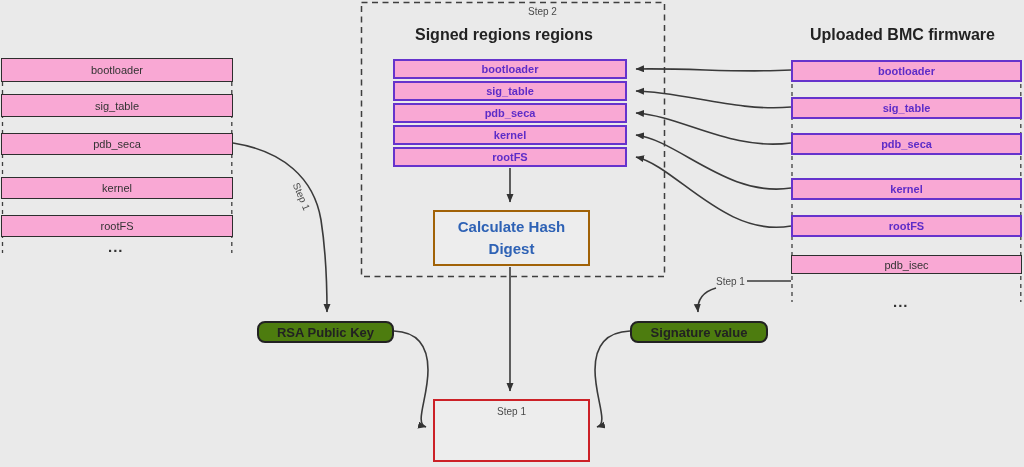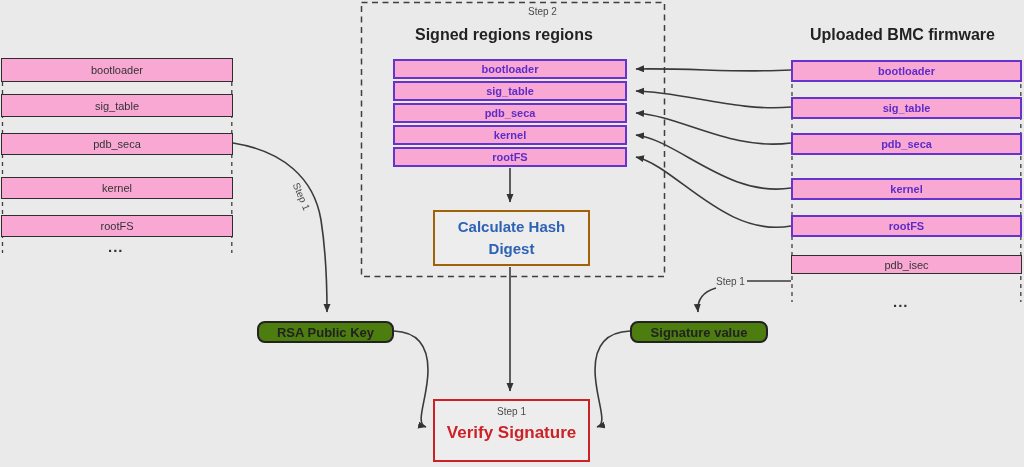--- a/index.html
+++ b/index.html
@@ -92,16 +92,15 @@
   <div class="abs region" style="left:791px;top:255px;width:231px;height:19px;">pdb_isec</div>
   <div class="abs ellipsis" style="left:893px;top:293px;">...</div>
 
   <div class="abs steplabel" style="left:716px;top:276px;">Step 1</div>
 
   <div class="abs pill" style="left:257px;top:321px;width:137px;height:22px;">RSA Public Key</div>
   <div class="abs pill" style="left:630px;top:321px;width:138px;height:22px;">Signature value</div>
 
   <div class="abs verifybox" style="left:433px;top:399px;width:157px;height:63px;">
     <div class="vstep">Step 1</div>
-    <div class="vtitle">Verify Signature</div>
   </div>
 
 </div>
 
 </body></html>

